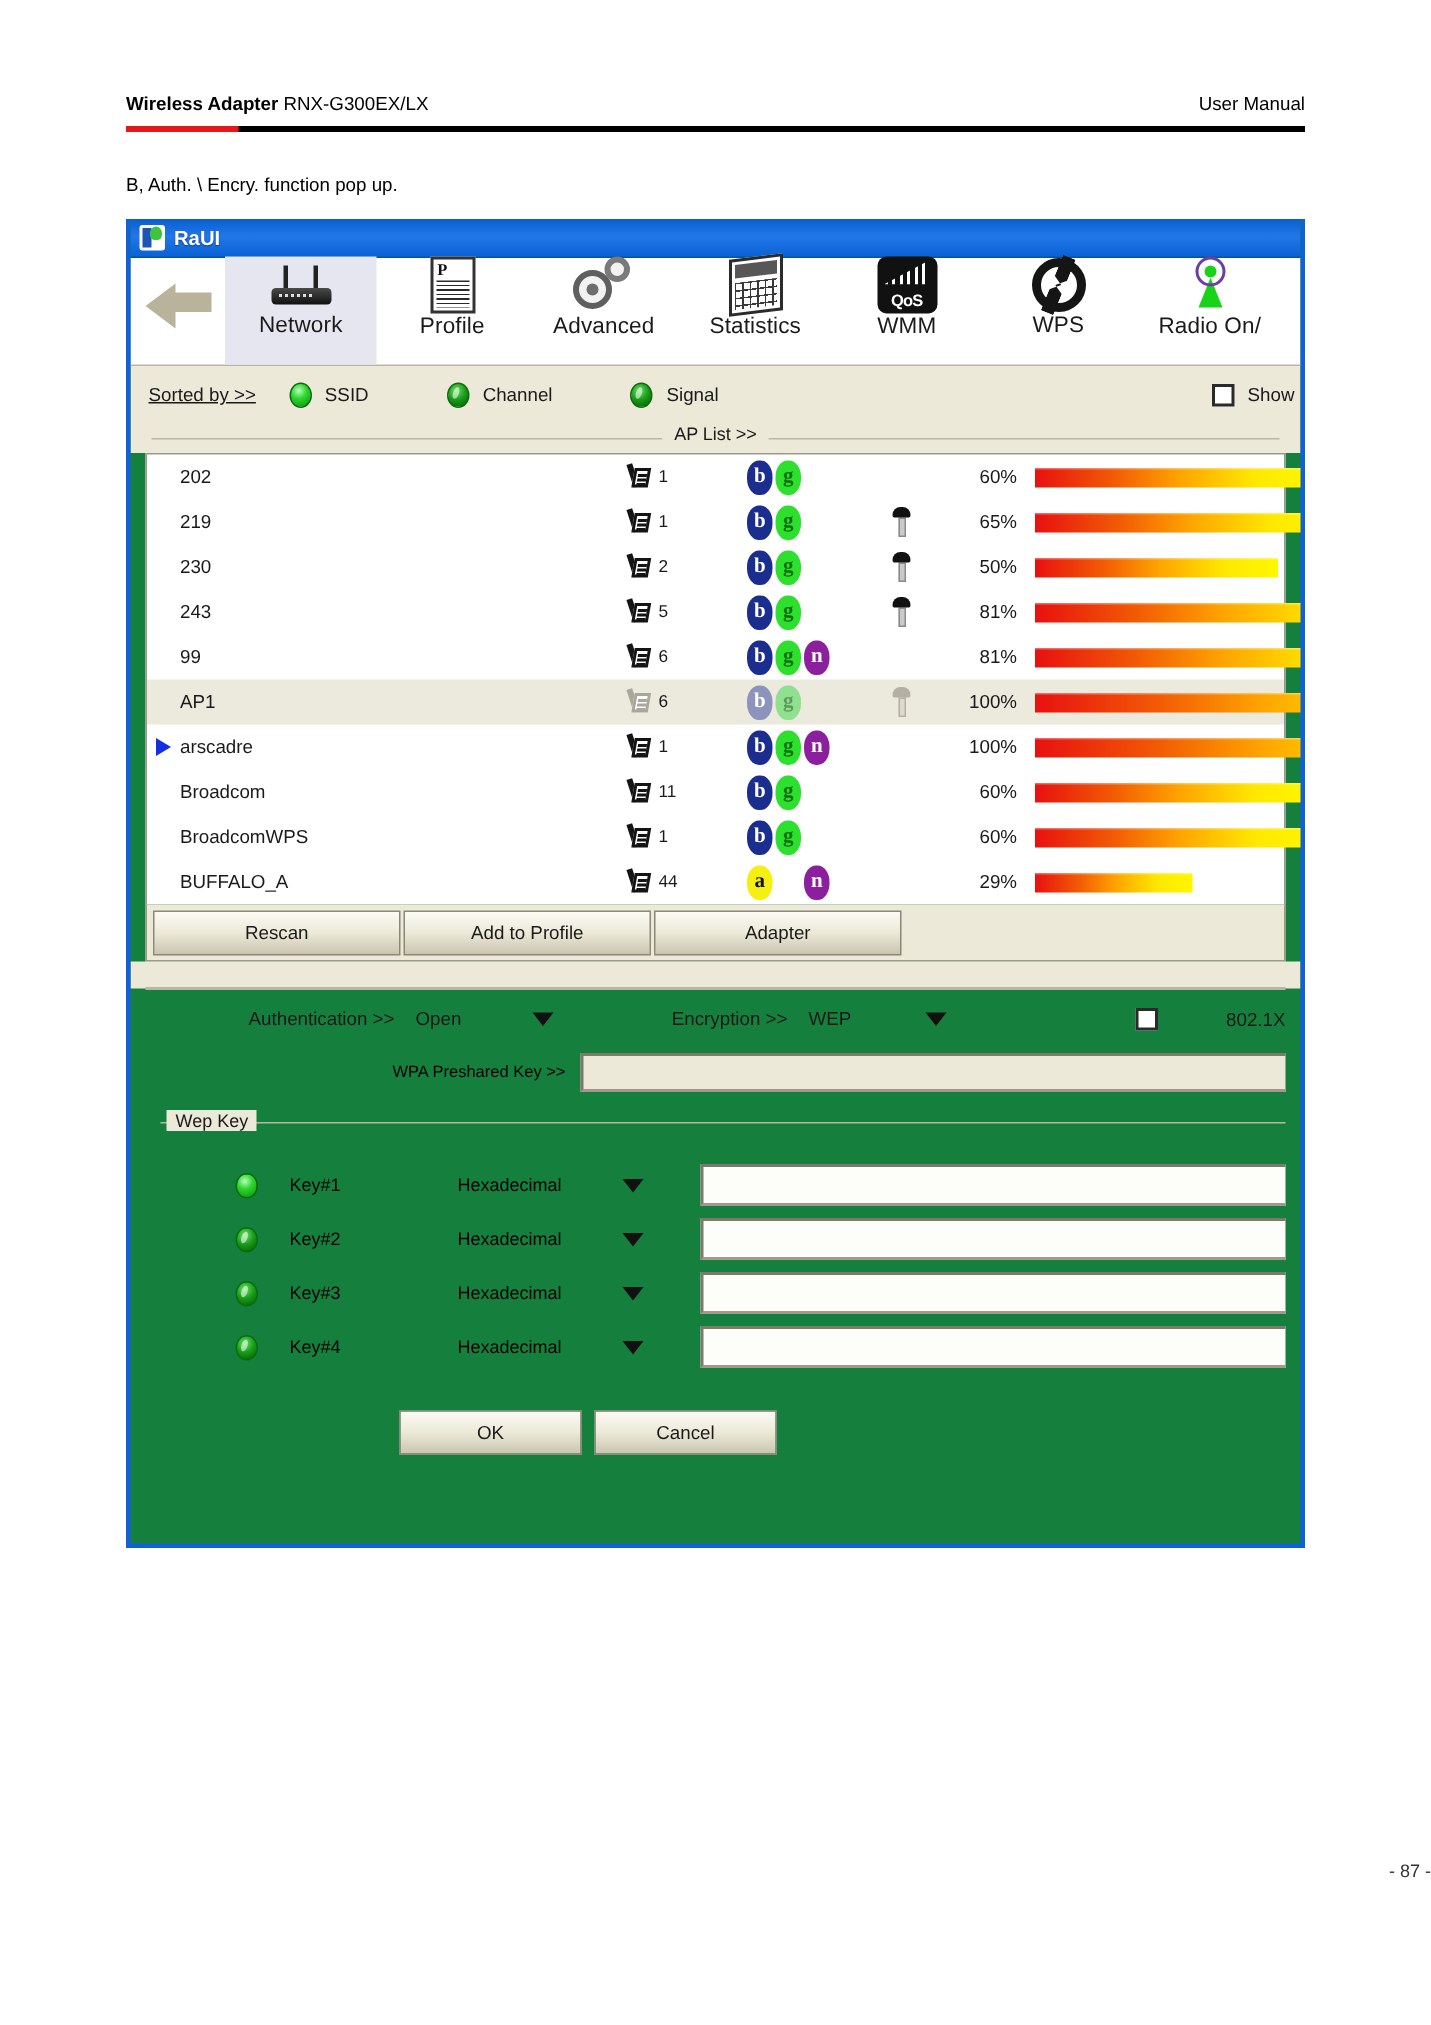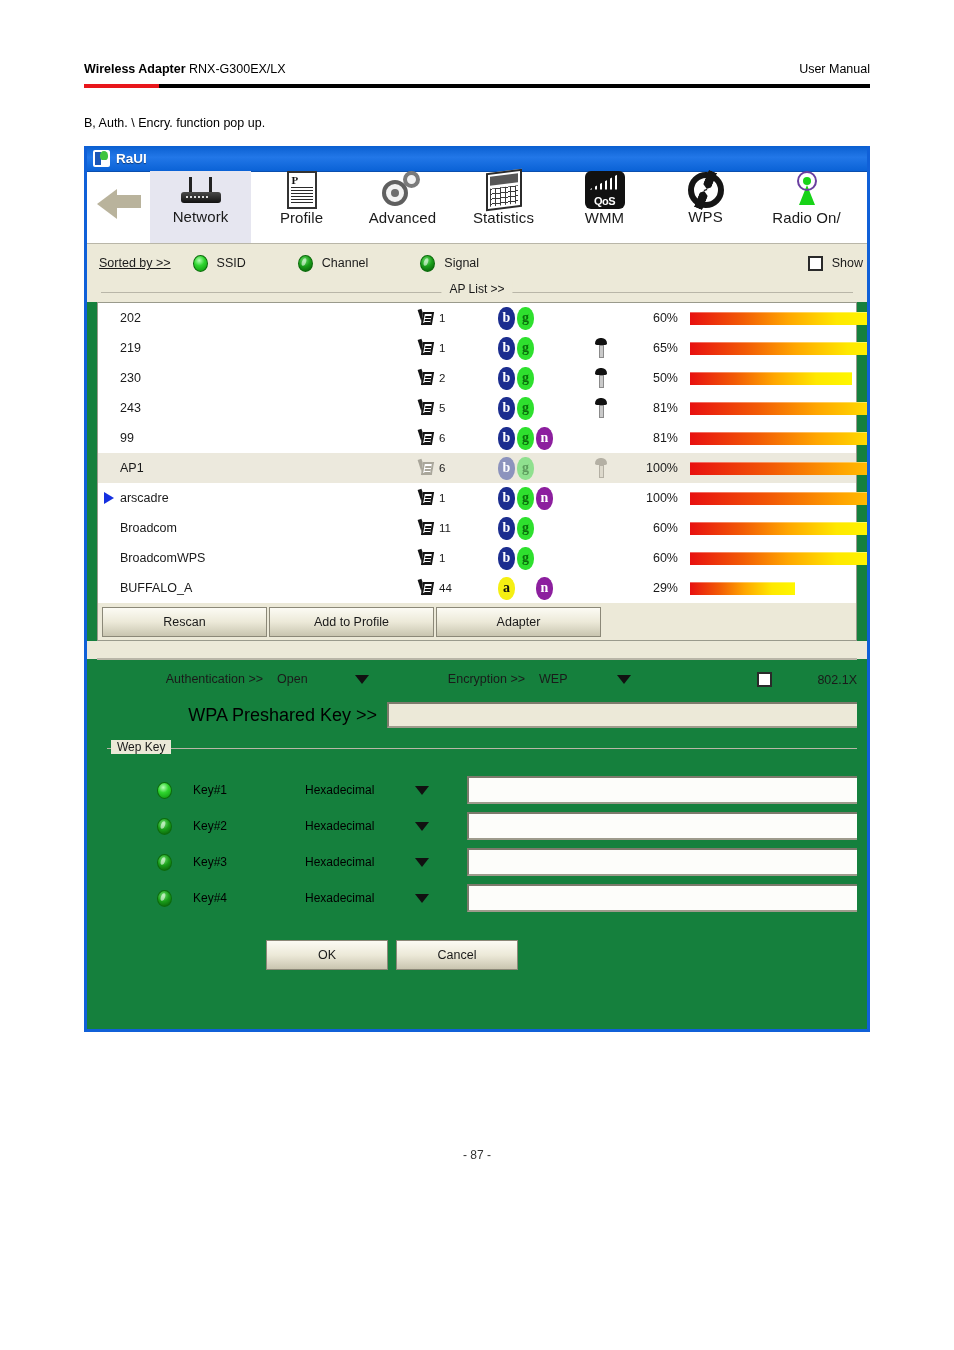--- a/index.html
+++ b/index.html
@@ -313,21 +313,21 @@
   .tab-underline { height:2px; background:#b9b6a8; margin-top:-1px; }
 
   .field-row { display:flex; align-items:center; height:38px; position:relative; font-size:12.5px; color:#1a1a1a; }
   .lbl-auth { width:180px; text-align:right; padding-right:14px; }
   .sel-val { width:78px; }
   .caret { width:0;height:0; border-left:7px solid transparent; border-right:7px solid transparent;
            border-top:9px solid #111; }
   .lbl-enc { width:170px; text-align:right; padding-right:14px; }
   .dot1x { position:absolute; right:0; display:flex; align-items:flex-end;gap:36px; }
 
-  .psk-row { display:flex; align-items:center; height:34px; font-size:18px; }
+  .psk-row { display:flex; align-items:center; height:34px; font-size:11px; }
   .psk-label { width:290px; text-align:right; padding-right:10px; }
   .psk-input {
     flex:1 1 auto; height:26px; background:#ece9d8;
     border:2px solid #9e9b8c; border-right:none;
     border-top-color:#7d7a6c; border-left-color:#7d7a6c;
   }
 
   
   .wep-group { margin-top:16px; position:relative; }
   .wep-legend {
@@ -344,21 +344,21 @@
   .wep-input {
     flex:1 1 auto; height:28px; background:#fdfdfa;
     border:2px solid #9e9b8c; border-right:none;
     border-top-color:#7d7a6c; border-left-color:#7d7a6c;
   }
 
   .ok-row { display:flex; justify-content:center; gap:8px; margin-top:24px; padding-right:170px; }
   .btn.dlg { width:122px; }
 
   .footer-pg {
-    position:absolute; left:0; right:0; top:1148px; text-align:center;
+    position:absolute; left:0; right:0; top:1240px; text-align:right;
     font-size:12px; color:#333;
   }
 </style>
 </head>
 <body>
 
 <div class="page-header">
   <div class="ph-left">
     <b>Wireless Adapter</b><span> RNX-G300EX/LX</span>
   </div>

